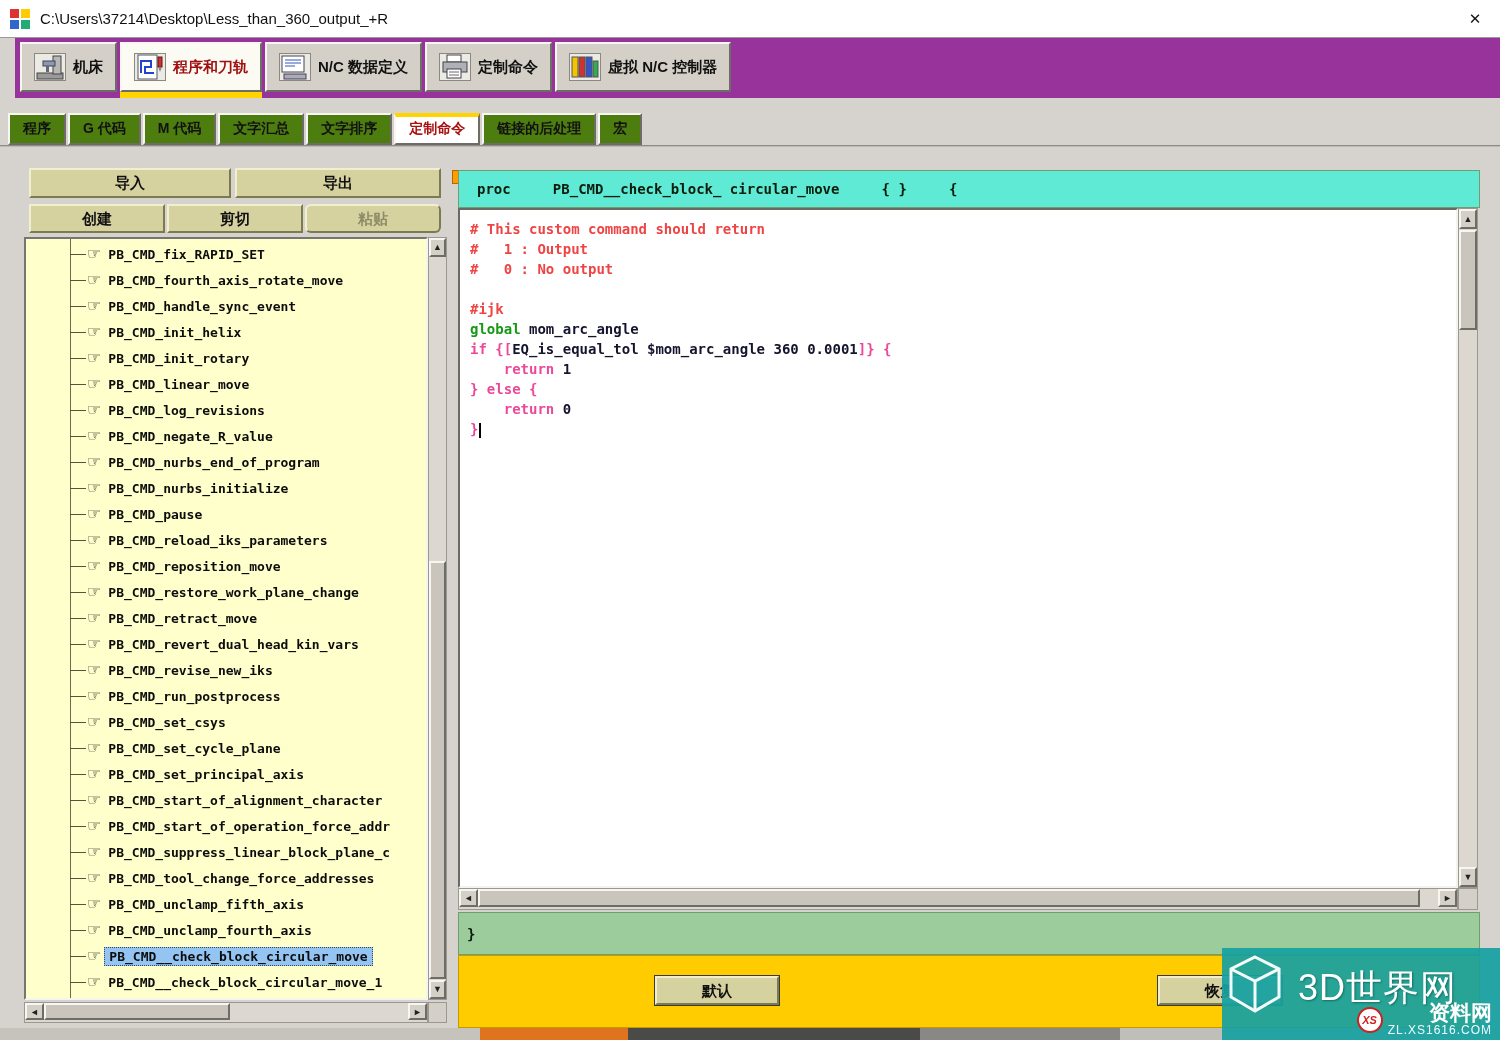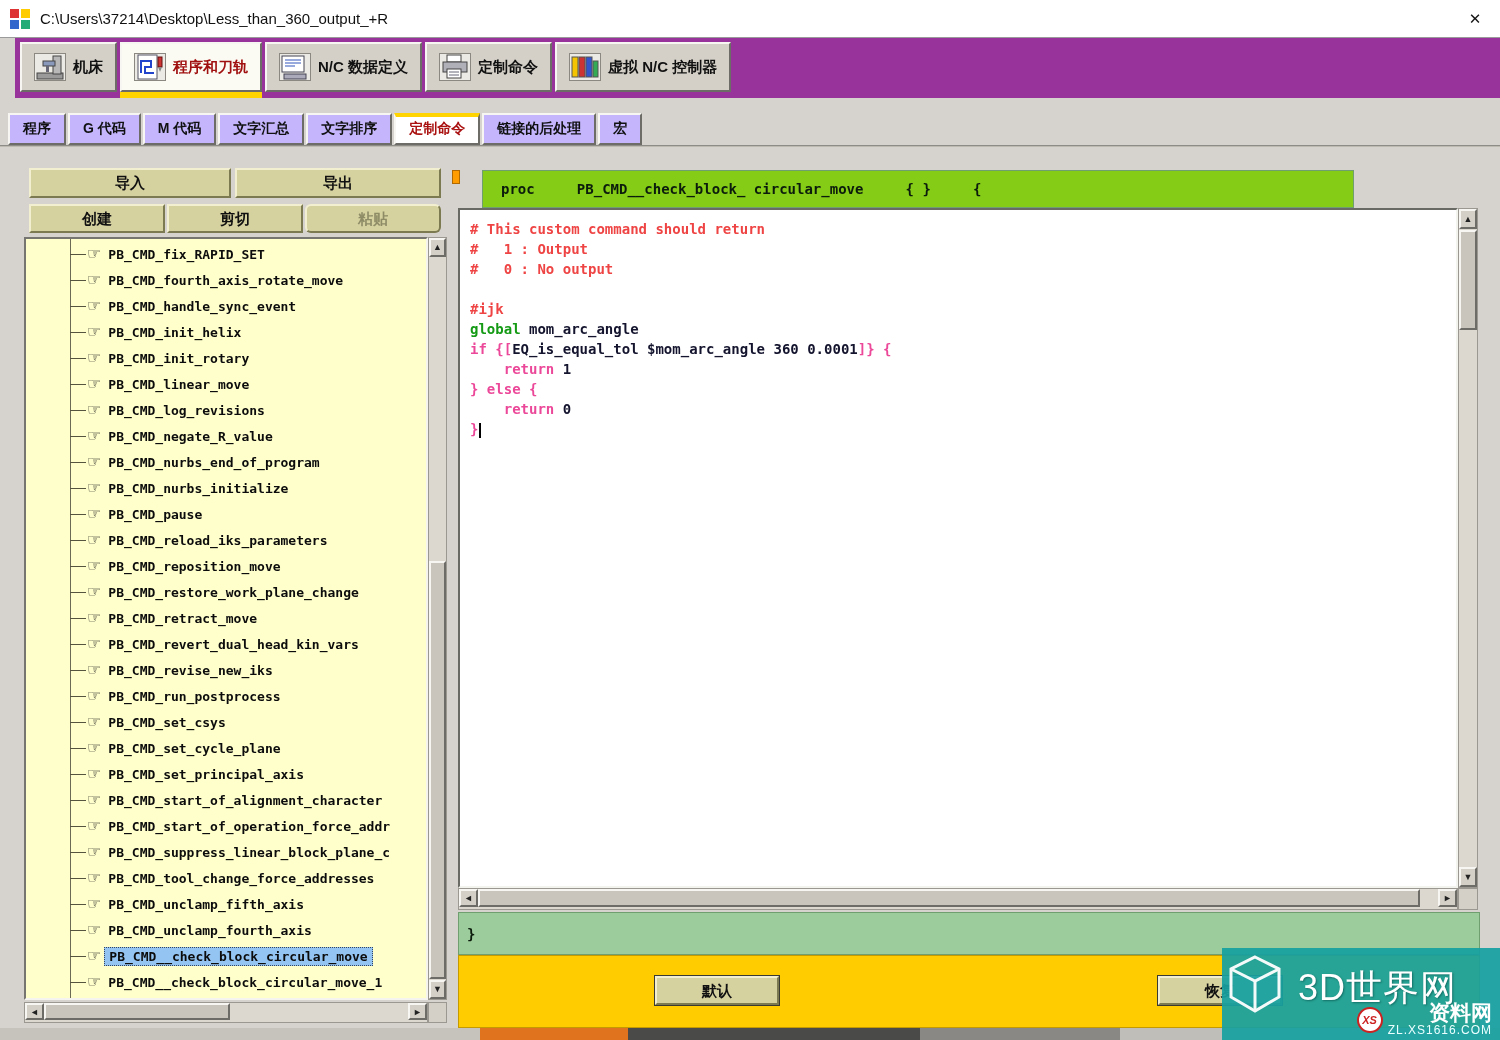--- a/index.html
+++ b/index.html
@@ -25,21 +25,21 @@
   .main-tab-bar { position:absolute; top:4px; left:5px; display:flex; gap:3px; }
   .main-tab { position:relative; display:flex; align-items:center; gap:7px; padding:0 12px; height:50px;
     background:#d4d0c8; border:2px solid; border-color:#f8f6f2 #6e6c66 #6e6c66 #f8f6f2;
     font-weight:bold; font-size:15px; white-space:nowrap; }
   .main-tab.active { background:#fbfbf4; color:#a01010; }
   .main-tab.active::after { content:''; position:absolute; left:-2px; right:-2px; bottom:-8px; height:6px; background:#ffd400; }
   .tab-icon { display:inline-flex; width:32px; height:28px; align-items:center; justify-content:center; background:#eceae4; border:1px solid #8a8880; }
 
   
   .sub-tab-bar { position:absolute; top:113px; left:8px; display:flex; gap:2px; }
-  .sub-tab { height:32px; line-height:27px; padding:0 13px; background:#c4b5fd;
+  .sub-tab { height:32px; line-height:27px; padding:0 13px; background:#4d7c0f;
     border:2px solid; border-color:#f8f6f2 #6e6c66 #6e6c66 #f8f6f2; font-weight:bold; font-size:14px; white-space:nowrap; }
   .sub-tab.active { background:#ffffff; color:#aa1111; border-top:4px solid #ffd400; line-height:23px; }
   .tab-divider { position:absolute; top:145px; left:0; width:1500px; height:2px; background:#bdbab2; border-top:1px solid #8e8c86; }
 
   
   .khaki-btn { position:absolute; background:#d6d2a0; border:2px solid; border-color:#f2efd0 #7c7a50 #7c7a50 #f2efd0;
     font-weight:bold; font-size:15px; text-align:center; color:#101010; }
   .khaki-btn.disabled { color:#8e8c66; }
   .tree-panel { position:absolute; left:24px; top:237px; width:404px; height:763px; background:#ffffcc;
     border:2px solid; border-color:#77756f #f6f4ee #f6f4ee #77756f; overflow:hidden; }
@@ -53,23 +53,23 @@
 
   
   .sb { position:absolute; background:#dcd8d0; border:1px solid #9a9890; }
   .sb-btn { position:absolute; background:#d4d0c8; border:2px solid; border-color:#f8f6f2 #6e6c66 #6e6c66 #f8f6f2;
     font-size:9px; color:#222; text-align:center; line-height:14px; }
   .sb-thumb { position:absolute; background:#c9c5bd; border:2px solid; border-color:#f8f6f2 #6e6c66 #6e6c66 #f8f6f2; }
   .sb-corner { position:absolute; background:#d4d0c8; border:1px solid #9a9890; }
 
   
   .orange-notch { position:absolute; left:452px; top:170px; width:8px; height:14px; background:#ff9d00; border:1px solid #b06800; }
-  .proc-header { position:absolute; left:458px; top:170px; width:872px; height:38px; background:#84cc16;
+  .proc-header { position:absolute; left:458px; top:170px; width:1022px; height:38px; background:#5eead4;
     border:1px solid #6f9e6f; display:flex; align-items:center; padding-left:18px;
-    font-family:"DejaVu Sans Mono", monospace; font-weight:bold; font-size:14px; color:#0c1c0c; white-space:pre;margin-left:24px; }
+    font-family:"DejaVu Sans Mono", monospace; font-weight:bold; font-size:14px; color:#0c1c0c; white-space:pre; }
   .code-pane { position:absolute; left:458px; top:208px; width:1000px; height:680px; background:#ffffff;
     border:2px solid; border-color:#6a6a64 #f4f4ee #f4f4ee #6a6a64; padding:9px 0 0 10px;
     font-family:"DejaVu Sans Mono", monospace; font-weight:bold; font-size:14px; overflow:hidden; }
   .code-line { white-space:pre; height:20px; line-height:20px; }
   .seg-c { color:#ef4444; }
   .seg-g { color:#149a14; }
   .seg-k { color:#ec4899; }
   .seg-p { color:#14142e; }
   .caret { display:inline-block; width:2px; height:15px; background:#000; vertical-align:middle; margin-left:1px; }
   .brace-bar { position:absolute; left:458px; top:912px; width:1022px; height:43px; background:#9ccb9c;

